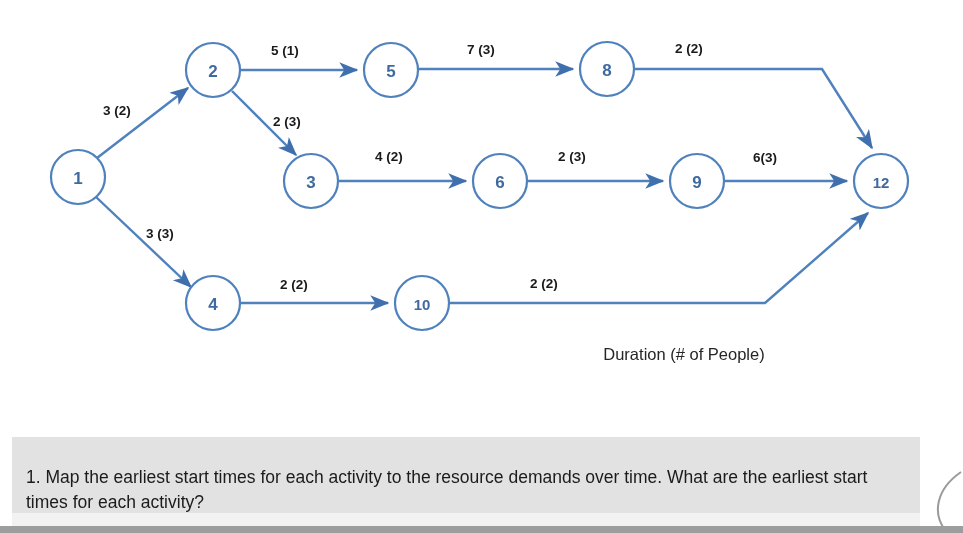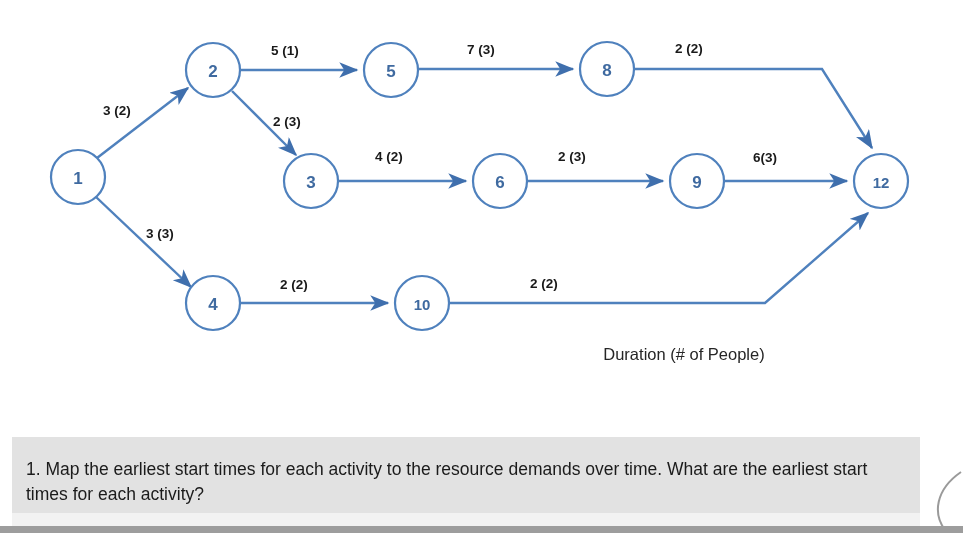--- a/index.html
+++ b/index.html
@@ -86,21 +86,21 @@
 
   
   #question-panel {
     position: absolute;
     left: 12px;
     top: 437px;
     width: 908px;
     height: 76px;
     background: #e2e2e2;
     box-sizing: border-box;
-    padding: 20px 14px 0 14px;
+    padding: 28px 14px 0 14px;
   }
   #question-text {
     margin: 0;
     color: #1b1b1b;
     font-family: "Liberation Sans", sans-serif;
     font-size: 17.5px;
     line-height: 1.42;
     white-space: pre-line;
   }
 

